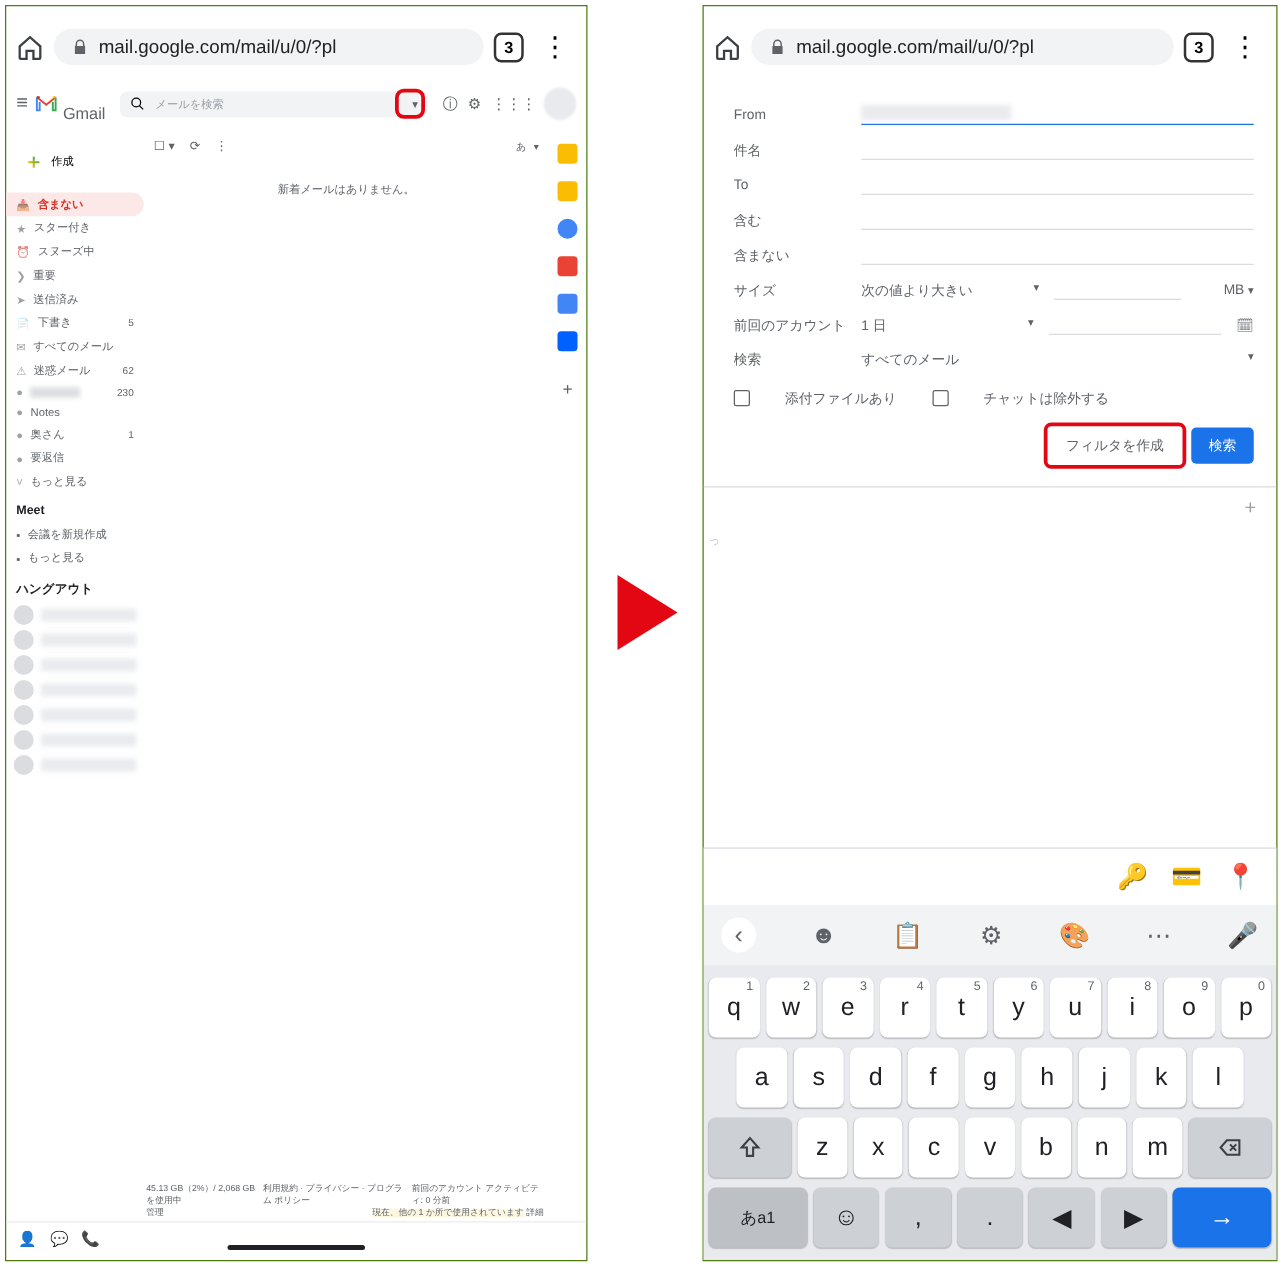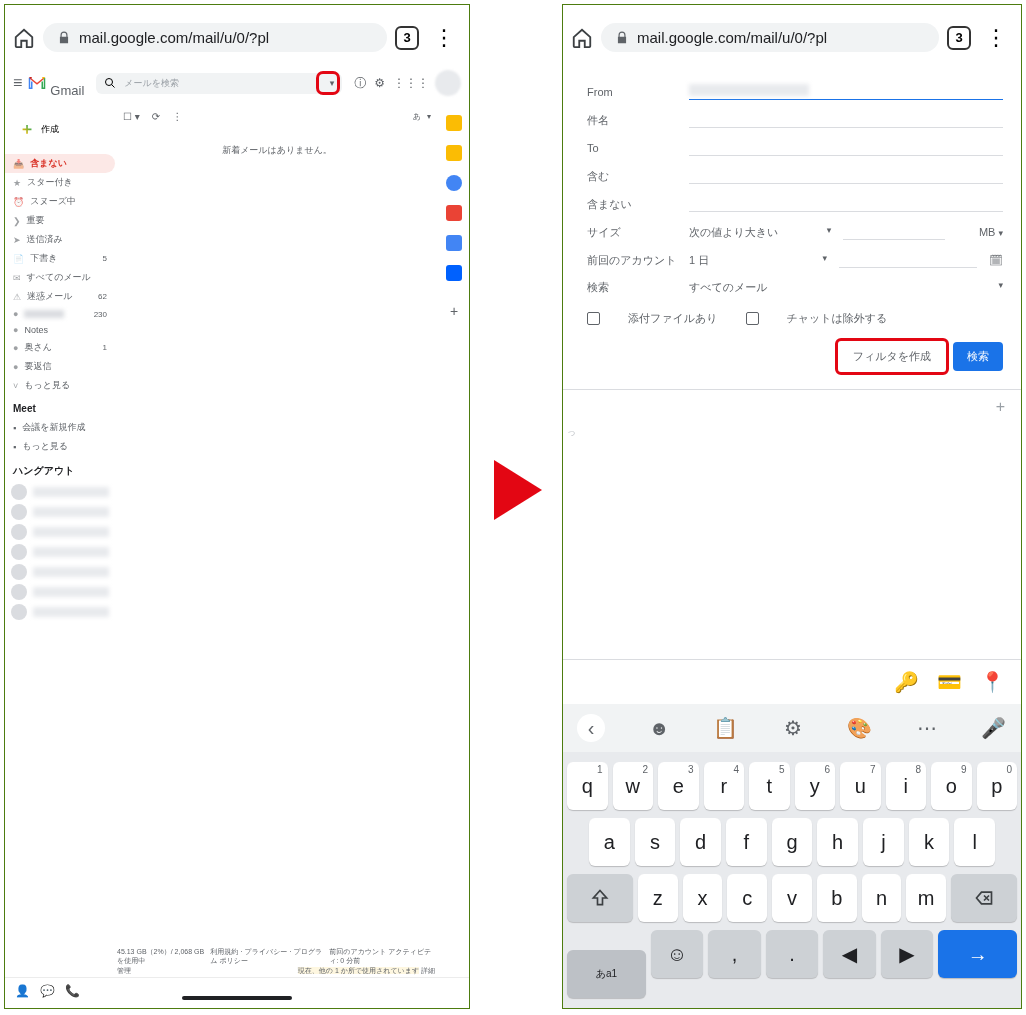--- a/index.html
+++ b/index.html
@@ -79,21 +79,21 @@
 .kb-chevron { background: #fff; border-radius: 50%; width: 28px; height: 28px; display: flex; align-items: center; justify-content: center; }
 .kbd-rows { background: #e8eaed; padding: 6px 4px; }
 .kbd-row { display: flex; gap: 5px; padding: 4px 0; justify-content: center; }
 .key { background: #fff; border-radius: 6px; flex: 1; height: 48px; display: flex; align-items: center; justify-content: center; font-size: 20px; color: #202124; position: relative; box-shadow: 0 1px 1px rgba(0,0,0,.2); }
 .key .sup { position: absolute; top: 2px; right: 5px; font-size: 10px; color: #5f6368; }
 .key.fn { background: #cdd1d5; }
 .key.fn-dark { background: #bdc1c6; }
 .key.wide { flex: 1.5; }
 .key.space { flex: 3; font-size: 14px; }
 .key.enter { background: #1a73e8; color: #fff; flex: 1.5; }
-.ime-key { font-size: 10px; margin-top: 20px; }
+.ime-key { font-size: 13px; }
 svg.ic-s { width: 12px; height: 12px; stroke: currentColor; fill: none; stroke-width: 2; }
 </style>
 </head>
 <body>
 
 <div class="panel panel-left">
   <div class="addr-bar">
     <span class="home-icon">
       <svg viewBox="0 0 24 24" width="22" height="22" stroke="#3c4043" fill="none" stroke-width="2">
           <path d="M3 11l9-8 9 8v10a1 1 0 01-1 1h-5v-7h-6v7H4a1 1 0 01-1-1z"></path>

